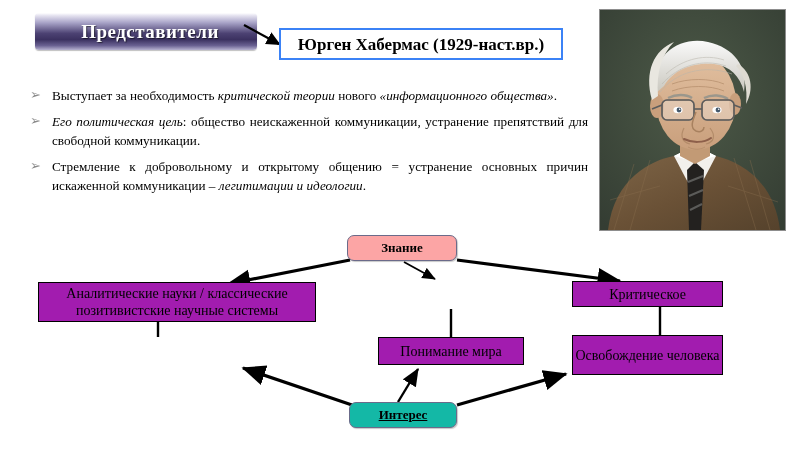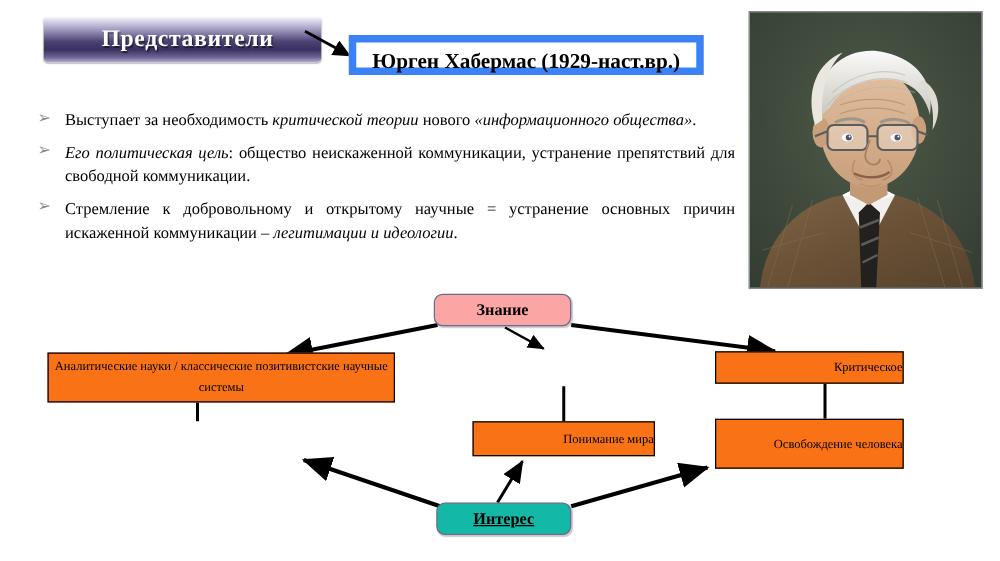--- a/index.html
+++ b/index.html
@@ -54,21 +54,21 @@
     text-shadow: 1px 1px 1px rgba(0,0,0,0.55);
   }
 
   
   #name-box {
     position: absolute;
     left: 279px;
     top: 28px;
     width: 284px;
     height: 32px;
-    border: 6px solid #3b82f6;
+    border: 2px solid #3b82f6;
     background: #ffffff;
     box-sizing: border-box;
   }
   #name-text {
     display: block;
     text-align: center;
     line-height: 30px;
     font-size: 17px;
     font-weight: bold;
     font-family: "Liberation Serif", "DejaVu Serif", serif;
@@ -134,27 +134,27 @@
   }
   #edges {
     position: absolute;
     left: 0; top: 0;
     width: 800px; height: 221px;
   }
   .node {
     position: absolute;
     box-sizing: border-box;
     border: 1px solid #000000;
-    background: #f97316;
-    font-size: 10px;
+    background: #a21caf;
+    font-size: 14px;
     font-family: "Liberation Serif", "DejaVu Serif", serif;
     text-align: center;
     display: flex;
     align-items: center;
-    justify-content: flex-end;
+    justify-content: center;
     line-height: 17px;
     z-index: 3;
   }
   .pill {
     position: absolute;
     box-sizing: border-box;
     border: 1px solid #6b6b8a;
     border-radius: 7px;
     font-size: 13px;
     font-weight: bold;
@@ -312,21 +312,21 @@
       <span><span>Выступает за необходимость </span><i>критической теории </i><span>нового </span><i>«информационного общества»</i><span>.</span></span>
     </div>
 
     <div class="bullet">
       <span class="marker">➢</span>
       <span><i>Его политическая цель</i><span>: общество неискаженной коммуникации, устранение препятствий для свободной коммуникации.</span></span>
     </div>
 
     <div class="bullet">
       <span class="marker">➢</span>
-      <span><span>Стремление к добровольному и открытому научные = устранение основных причин искаженной коммуникации – </span><i>легитимации и идеологии</i><span>.</span></span>
+      <span><span>Стремление к добровольному и открытому общению = устранение основных причин искаженной коммуникации – </span><i>легитимации и идеологии</i><span>.</span></span>
     </div>
 
   </div>
 
   <div id="diagram">
 
     <svg id="edges" viewBox="0 0 800 221">
       <defs>
         <marker id="arrow" markerWidth="9" markerHeight="9" refX="7" refY="3.2" orient="auto">
           <path d="M0,0 L7.5,3.2 L0,6.4 z" fill="#000000"></path>

